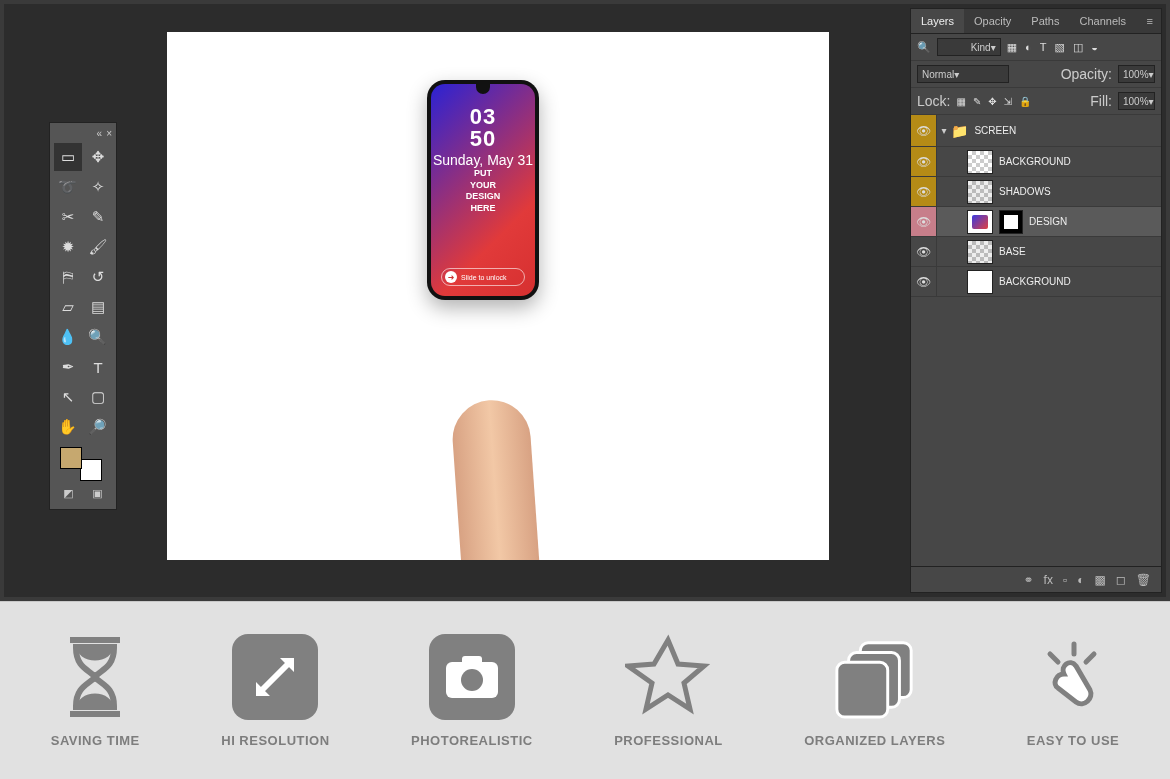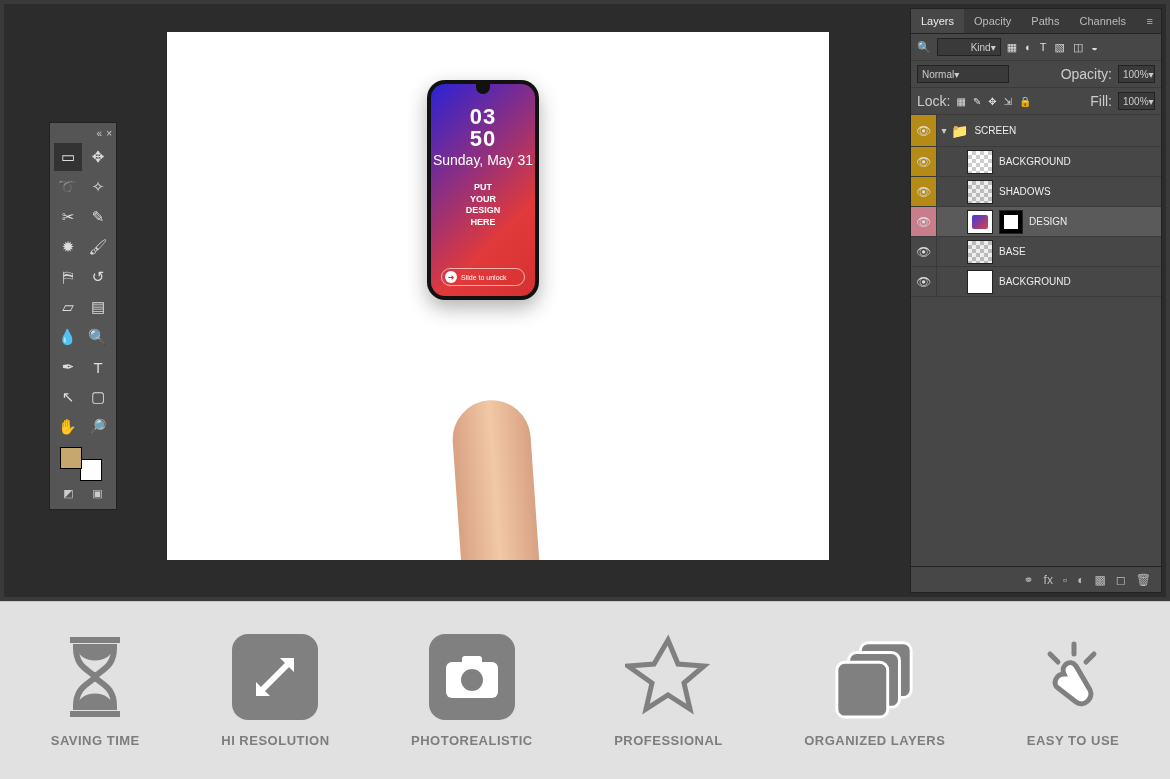--- a/index.html
+++ b/index.html
@@ -8,21 +8,21 @@
 .photoshop-frame { width:1170px; height:601px; background:#2c2c2c; position:relative; border:4px solid #3a3a3a; }
 
 
 .canvas { position:absolute; left:163px; top:28px; width:662px; height:528px; background:#fff; display:flex; justify-content:center; align-items:flex-end; overflow:hidden;}
 .forearm { width:78px; height:260px; background:linear-gradient(90deg,#d8a283,#f2c8a6,#d8a283); border-radius:40px 40px 0 0; margin:0 auto; position:relative; top:100px; transform:rotate(-4deg);}
 .phone { position:absolute; top:48px; left:260px; width:112px; height:220px; background:#111; border-radius:18px; padding:4px; box-shadow:0 8px 20px rgba(0,0,0,.3);}
 .screen { width:100%; height:100%; border-radius:14px; background:linear-gradient(135deg,#2b22d4,#e13a3a 70%,#d63030); display:flex; flex-direction:column; align-items:center; color:#fff; justify-content:flex-start; padding-top:22px; position:relative;}
 .notch{position:absolute;top:0;left:50%;transform:translateX(-50%);width:14px;height:10px;background:#111;border-radius:0 0 8px 8px;}
 .clock-h,.clock-m{font-size:22px;font-weight:bold;line-height:1;letter-spacing:1px;}
 .date{font-size:14px;margin-top:2px;}
-.put{margin-top:14px;font-size:9px;font-weight:bold;text-align:center;line-height:1.3;}
+.put{font-size:9px;font-weight:bold;text-align:center;line-height:1.3;}
 .slide{position:absolute;bottom:10px;left:10px;right:10px;height:18px;border:1px solid rgba(255,255,255,.6);border-radius:10px;font-size:7px;display:flex;align-items:center;gap:4px;color:#fff;padding-left:3px;}
 .slide-dot{width:12px;height:12px;border-radius:50%;background:#fff;display:flex;align-items:center;justify-content:center;color:#c33;font-size:8px;}
 
 
 .tools { position:absolute; left:45px; top:118px; width:68px; background:#555; border:1px solid #222; padding:4px 4px 8px; }
 .tools-header{height:12px;display:flex;justify-content:flex-end;gap:4px;align-items:center;margin-bottom:4px;}
 .tools-header span{color:#ccc;font-size:10px;cursor:pointer;}
 .tool-grid{display:grid;grid-template-columns:1fr 1fr;gap:2px;}
 .tool{height:28px;display:flex;align-items:center;justify-content:center;color:#ddd;font-size:15px;cursor:pointer;}
 .tool.active{background:#333;}

